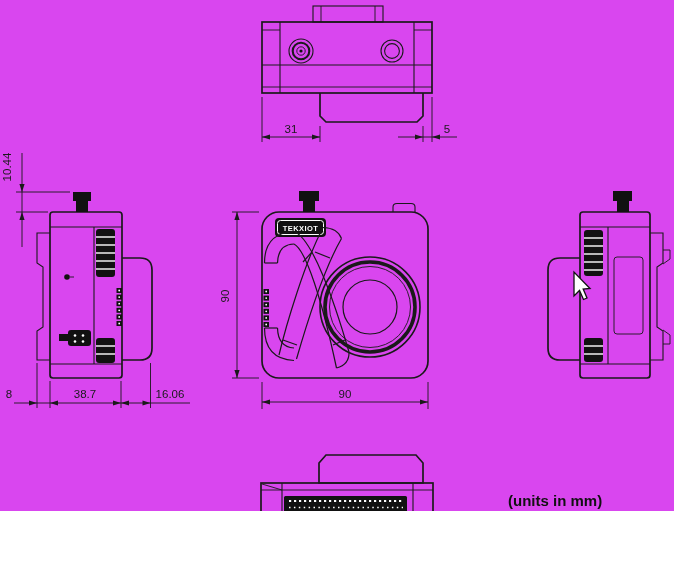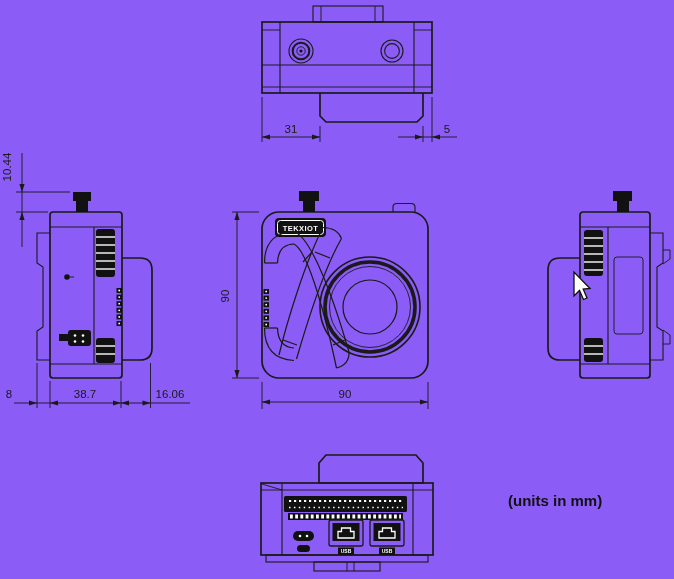--- a/index.html
+++ b/index.html
@@ -1,16 +1,16 @@
 <!DOCTYPE html>
 <html><head>
 <meta charset="utf-8">
 <style>
   html,body{margin:0;padding:0;background:#ffffff;}
-  .canvas{position:relative;width:674px;height:579px;background:#8b5cf6;overflow:hidden;
+  .canvas{position:relative;width:674px;height:511px;background:#d946ef;overflow:hidden;
           font-family:"Liberation Sans",sans-serif;}
   svg{display:block;}
   .dim{font-family:"Liberation Sans",sans-serif;font-size:11.5px;fill:#1a1a1a;}
   .units{font-family:"Liberation Sans",sans-serif;font-size:15px;font-weight:bold;fill:#111;}
   .brand{font-family:"Liberation Sans",sans-serif;font-size:7.5px;font-weight:bold;fill:#ffffff;letter-spacing:.4px;}
   .portlbl{font-family:"Liberation Sans",sans-serif;font-size:5px;font-weight:bold;fill:#ffffff;}
   .ln{stroke:#1a1a1a;fill:none;}
   .thick{stroke-width:1.7;}
   .med{stroke-width:1.1;}
   .thin{stroke-width:0.9;}

